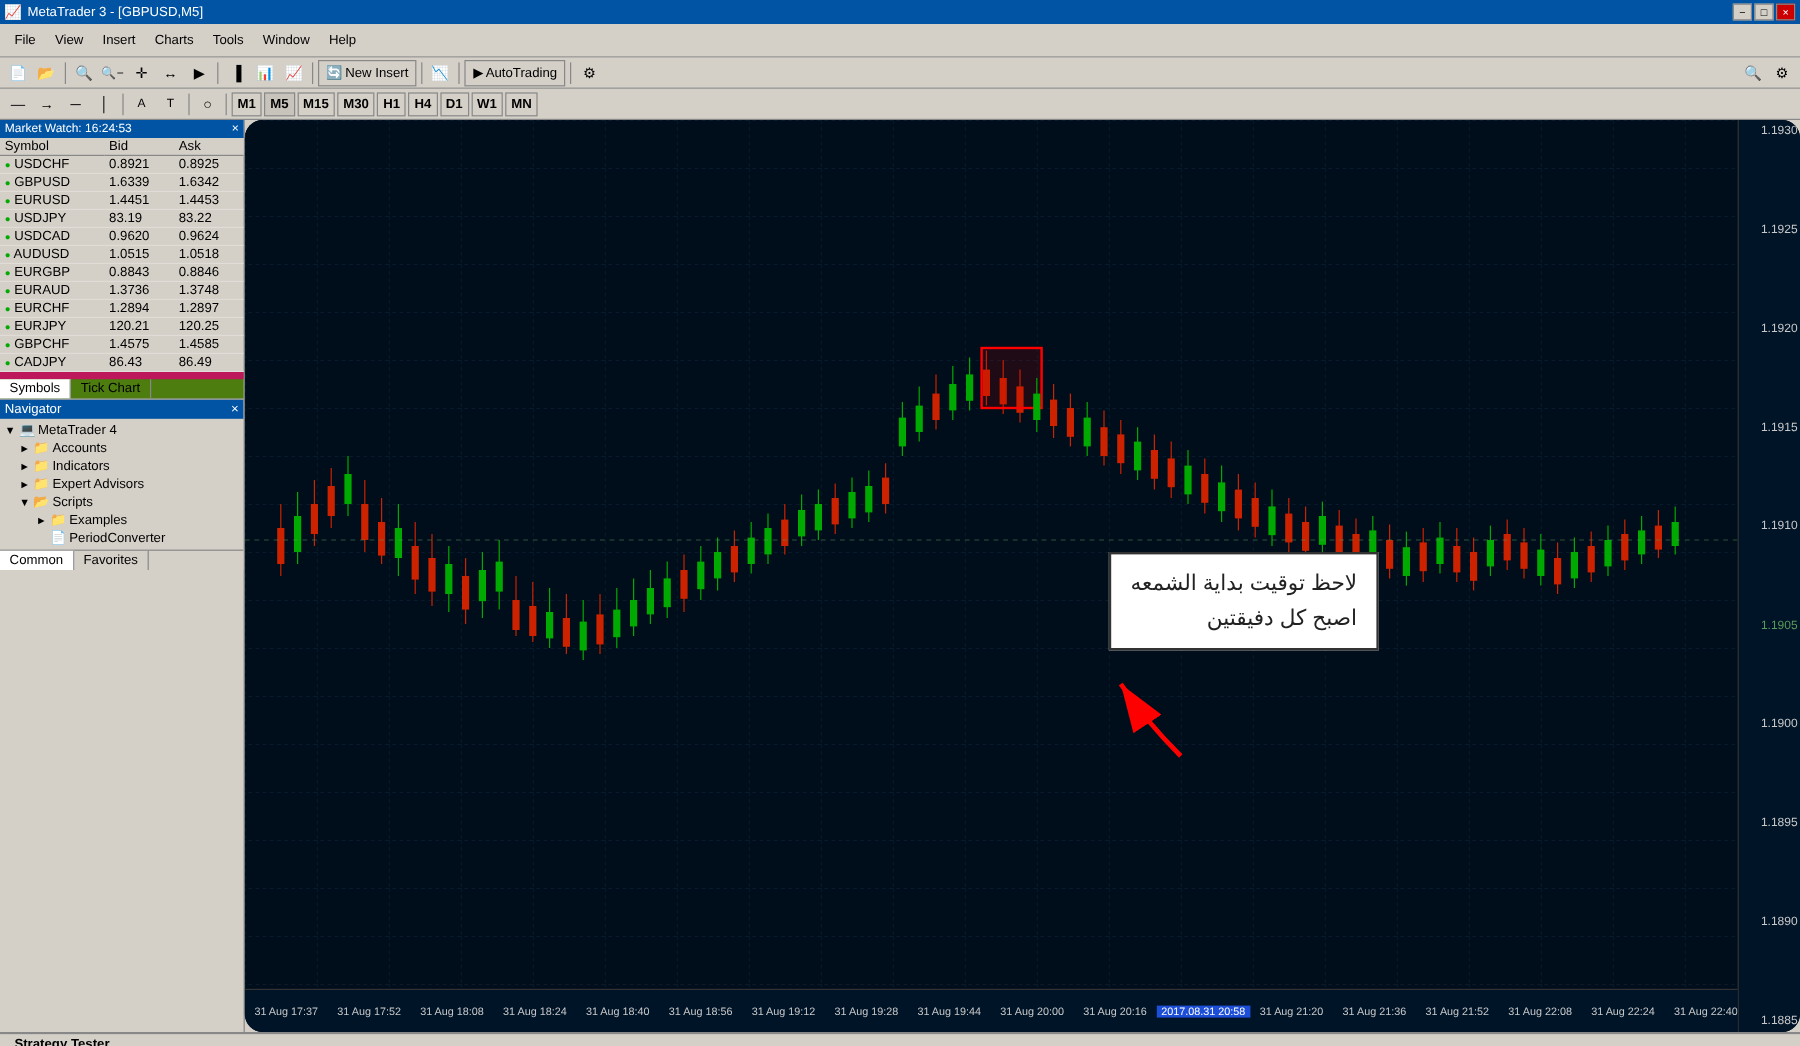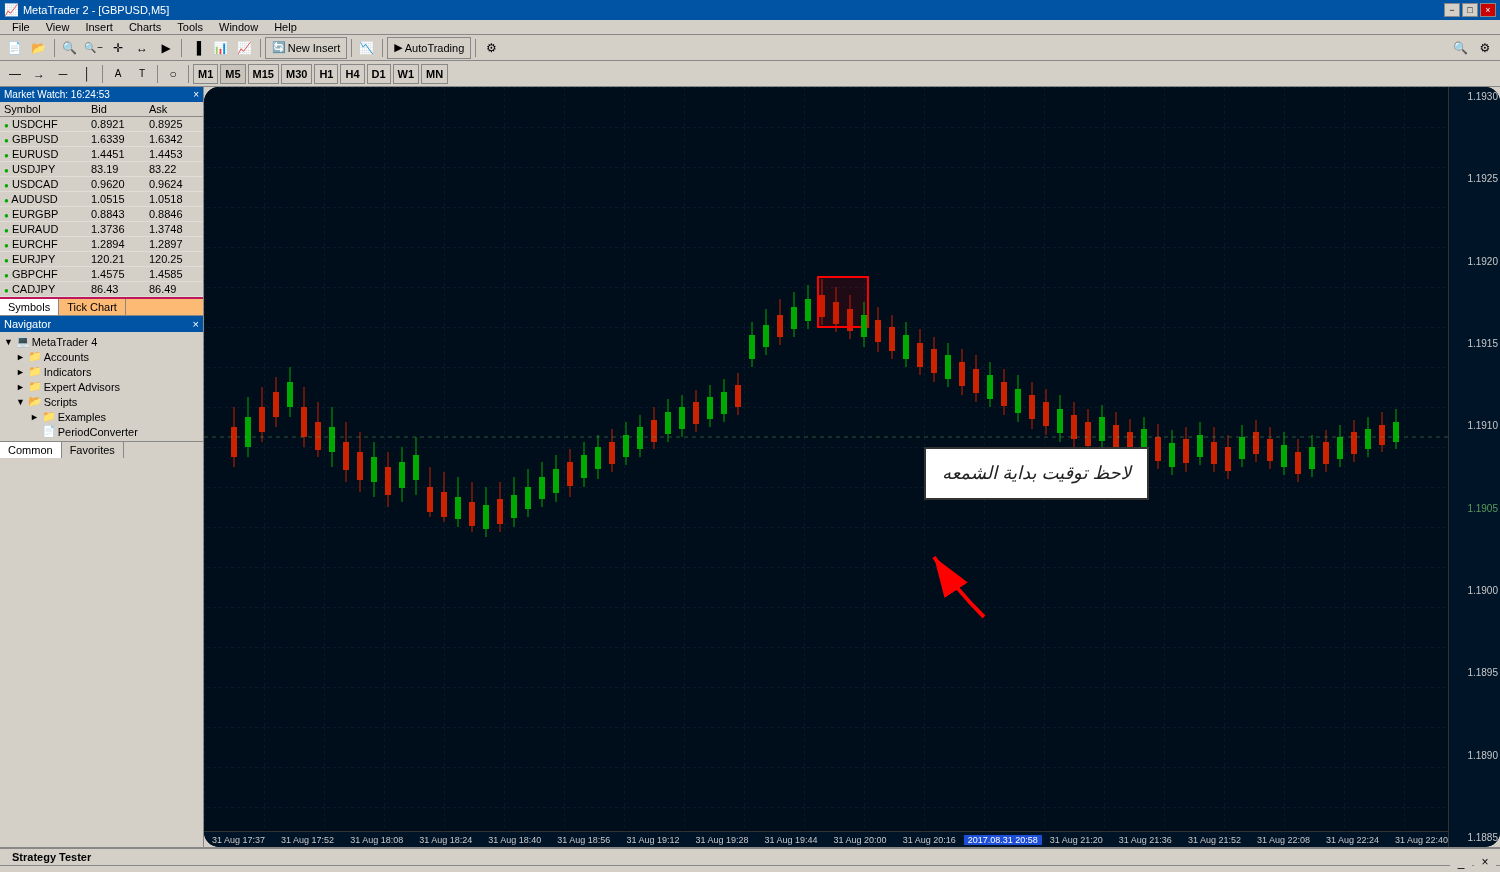--- a/index.html
+++ b/index.html
@@ -5,21 +5,21 @@
     * { margin: 0; padding: 0; box-sizing: border-box; }
     body { font-family: 'Segoe UI', Tahoma, Arial, sans-serif; font-size: 11px; background: #d4d0c8; width: 1500px; height: 872px; overflow: hidden; }
 
     
     .title-bar { background: #0054a3; color: white; height: 20px; display: flex; align-items: center; justify-content: space-between; padding: 0 4px; font-size: 11px; }
     .title-bar-left { display: flex; align-items: center; gap: 4px; }
     .title-bar-controls { display: flex; gap: 2px; }
     .title-bar-btn { width: 16px; height: 14px; background: #d4d0c8; border: 1px solid #888; font-size: 9px; display: flex; align-items: center; justify-content: center; cursor: pointer; color: black; }
 
     
-    .menu-bar { background: #d4d0c8; height: 15px; display: flex; align-items: center; border-bottom: 1px solid #888; padding: 0 4px; }
+    .menu-bar { background: #d4d0c8; height: 28px; display: flex; align-items: center; border-bottom: 1px solid #888; padding: 0 4px; }
     .menu-item { padding: 2px 8px; font-size: 11px; cursor: pointer; }
 
     
     .toolbar { background: #d4d0c8; height: 26px; display: flex; align-items: center; border-bottom: 1px solid #888; padding: 0 4px; gap: 2px; flex-wrap: wrap; }
     .tb-btn { width: 22px; height: 22px; background: #d4d0c8; border: 1px solid transparent; display: flex; align-items: center; justify-content: center; cursor: pointer; font-size: 12px; }
     .tb-sep { width: 1px; height: 18px; background: #888; margin: 0 2px; }
     .tb-btn-wide { height: 22px; padding: 0 6px; background: #d4d0c8; border: 1px solid #888; display: flex; align-items: center; cursor: pointer; font-size: 11px; gap: 2px; }
 
     
     .toolbar2 { background: #d4d0c8; height: 26px; display: flex; align-items: center; border-bottom: 1px solid #888; padding: 0 4px; gap: 2px; }
@@ -32,21 +32,21 @@
     .left-panel { width: 204px; min-width: 204px; display: flex; flex-direction: column; border-right: 1px solid #888; background: #d4d0c8; }
 
     
     .market-watch { border-bottom: 1px solid #888; flex: 0 0 auto; }
     .panel-header { background: #0054a3; color: white; padding: 2px 4px; font-size: 10px; display: flex; justify-content: space-between; align-items: center; }
     .mw-table { width: 100%; border-collapse: collapse; font-size: 11px; }
     .mw-table th { background: #d4d0c8; border-bottom: 1px solid #888; padding: 1px 4px; text-align: left; font-weight: normal; }
     .mw-table td { padding: 1px 4px; border-bottom: 1px solid #e0ddd6; }
     .dot-green { color: #00aa00; font-size: 8px; }
 
-    .mw-tabs { display: flex; border-top: 2px solid #be185d; background: #fdba74; }
+    .mw-tabs { display: flex; border-top: 6px solid #be185d; background: #4d7c0f; }
     .mw-tab { padding: 2px 8px; font-size: 11px; border-right: 1px solid #888; cursor: pointer; }
     .mw-tab.active { background: white; border-bottom: none; }
 
     
     .navigator { flex: 1; overflow: hidden; }
     .nav-header { background: #0054a3; color: white; padding: 2px 4px; font-size: 11px; display: flex; justify-content: space-between; align-items: center; }
     .nav-tree { font-size: 11px; padding: 2px; overflow: auto; }
     .nav-item { display: flex; align-items: center; padding: 1px 2px; cursor: pointer; gap: 2px; }
     .nav-item.indent1 { padding-left: 14px; }
     .nav-item.indent2 { padding-left: 28px; }
@@ -60,36 +60,36 @@
     
     .chart-tabs { display: flex; background: #d4d0c8; border-bottom: 1px solid #888; height: 22px; align-items: flex-end; }
     .chart-tab { padding: 2px 10px; font-size: 11px; border: 1px solid #888; border-bottom: none; cursor: pointer; background: #c8c4bc; margin-right: 2px; }
     .chart-tab.active { background: #e8e4dc; font-weight: bold; }
 
     
     .chart-canvas { flex: 1; background: #000d1a; position: relative; overflow: hidden; border-radius: 15px; }
     .chart-info { color: #c8c8c8; font-size: 11px; padding: 2px 4px; position: absolute; top: 0; left: 0; }
     .chart-price-right { position: absolute; right: 0; top: 0; bottom: 0; width: 52px; background: #001428; border-left: 1px solid #333; display: flex; flex-direction: column; justify-content: space-between; padding: 4px 2px; }
     .price-label { color: #c8c8c8; font-size: 10px; text-align: right; }
-    .chart-time-bottom { position: absolute; bottom: 0; left: 0; right: 52px; height: 16px; background: #001428; border-top: 1px solid #333; display: flex; align-items: center; overflow: hidden; }
+    .chart-time-bottom { position: absolute; bottom: 0; left: 0; right: 52px; height: 36px; background: #001428; border-top: 1px solid #333; display: flex; align-items: center; overflow: hidden; }
     .time-label { color: #c8c8c8; font-size: 9px; white-space: nowrap; padding: 0 8px; }
 
     
-    .chart-tooltip { position: absolute; background: white; border: 2px solid #333; padding: 10px 16px; font-size: 16px; text-align: right; line-height: 1.6; color: #222; font-style: italic; }
+    .chart-tooltip { position: absolute; background: white; border: 2px solid #333; padding: 10px 16px; font-size: 16px; text-align: right; line-height: 1.6; color: #222; }
 
     
     .bottom-panel { height: 240px; background: #d4d0c8; border-top: 2px solid #888; display: flex; flex-direction: column; }
   </style>
 </head>
 <body>
 
 <div class="title-bar">
   <div class="title-bar-left">
     <span style="font-size:12px;">📈</span>
-    <span>MetaTrader 2 - [GBPUSD,M5]</span>
+    <span>MetaTrader 3 - [GBPUSD,M5]</span>
   </div>
   <div class="title-bar-controls">
     <div class="title-bar-btn">−</div>
     <div class="title-bar-btn">□</div>
     <div class="title-bar-btn" style="background:#cc0000;color:white;">×</div>
   </div>
 </div>
 
 <div class="menu-bar">
   <span class="menu-item">File</span>
@@ -598,20 +598,21 @@
         <span class="time-label">31 Aug 21:36</span>
         <span class="time-label">31 Aug 21:52</span>
         <span class="time-label">31 Aug 22:08</span>
         <span class="time-label">31 Aug 22:24</span>
         <span class="time-label">31 Aug 22:40</span>
 
       </div>
 
       <div class="chart-tooltip" style="position:absolute;top:360px;left:720px;z-index:10;font-size:18px;font-family:'Arial';direction:rtl;">
         <div>لاحظ توقيت بداية الشمعه</div>
+        <div>اصبح كل دفيقتين</div>
       </div>
 
       <div style="position:absolute;top:460px;left:720px;z-index:11;">
         <svg width="120" height="80" viewBox="0 0 120 80">
           <defs>
             <marker id="arrowhead" markerWidth="10" markerHeight="7" refX="10" refY="3.5" orient="auto">
               <polygon points="0 0, 10 3.5, 0 7" fill="red"></polygon>
             </marker>
           </defs>
           <path d="M 60 70 Q 30 40 10 10" stroke="red" stroke-width="4" fill="none" marker-end="url(#arrowhead)"></path>

